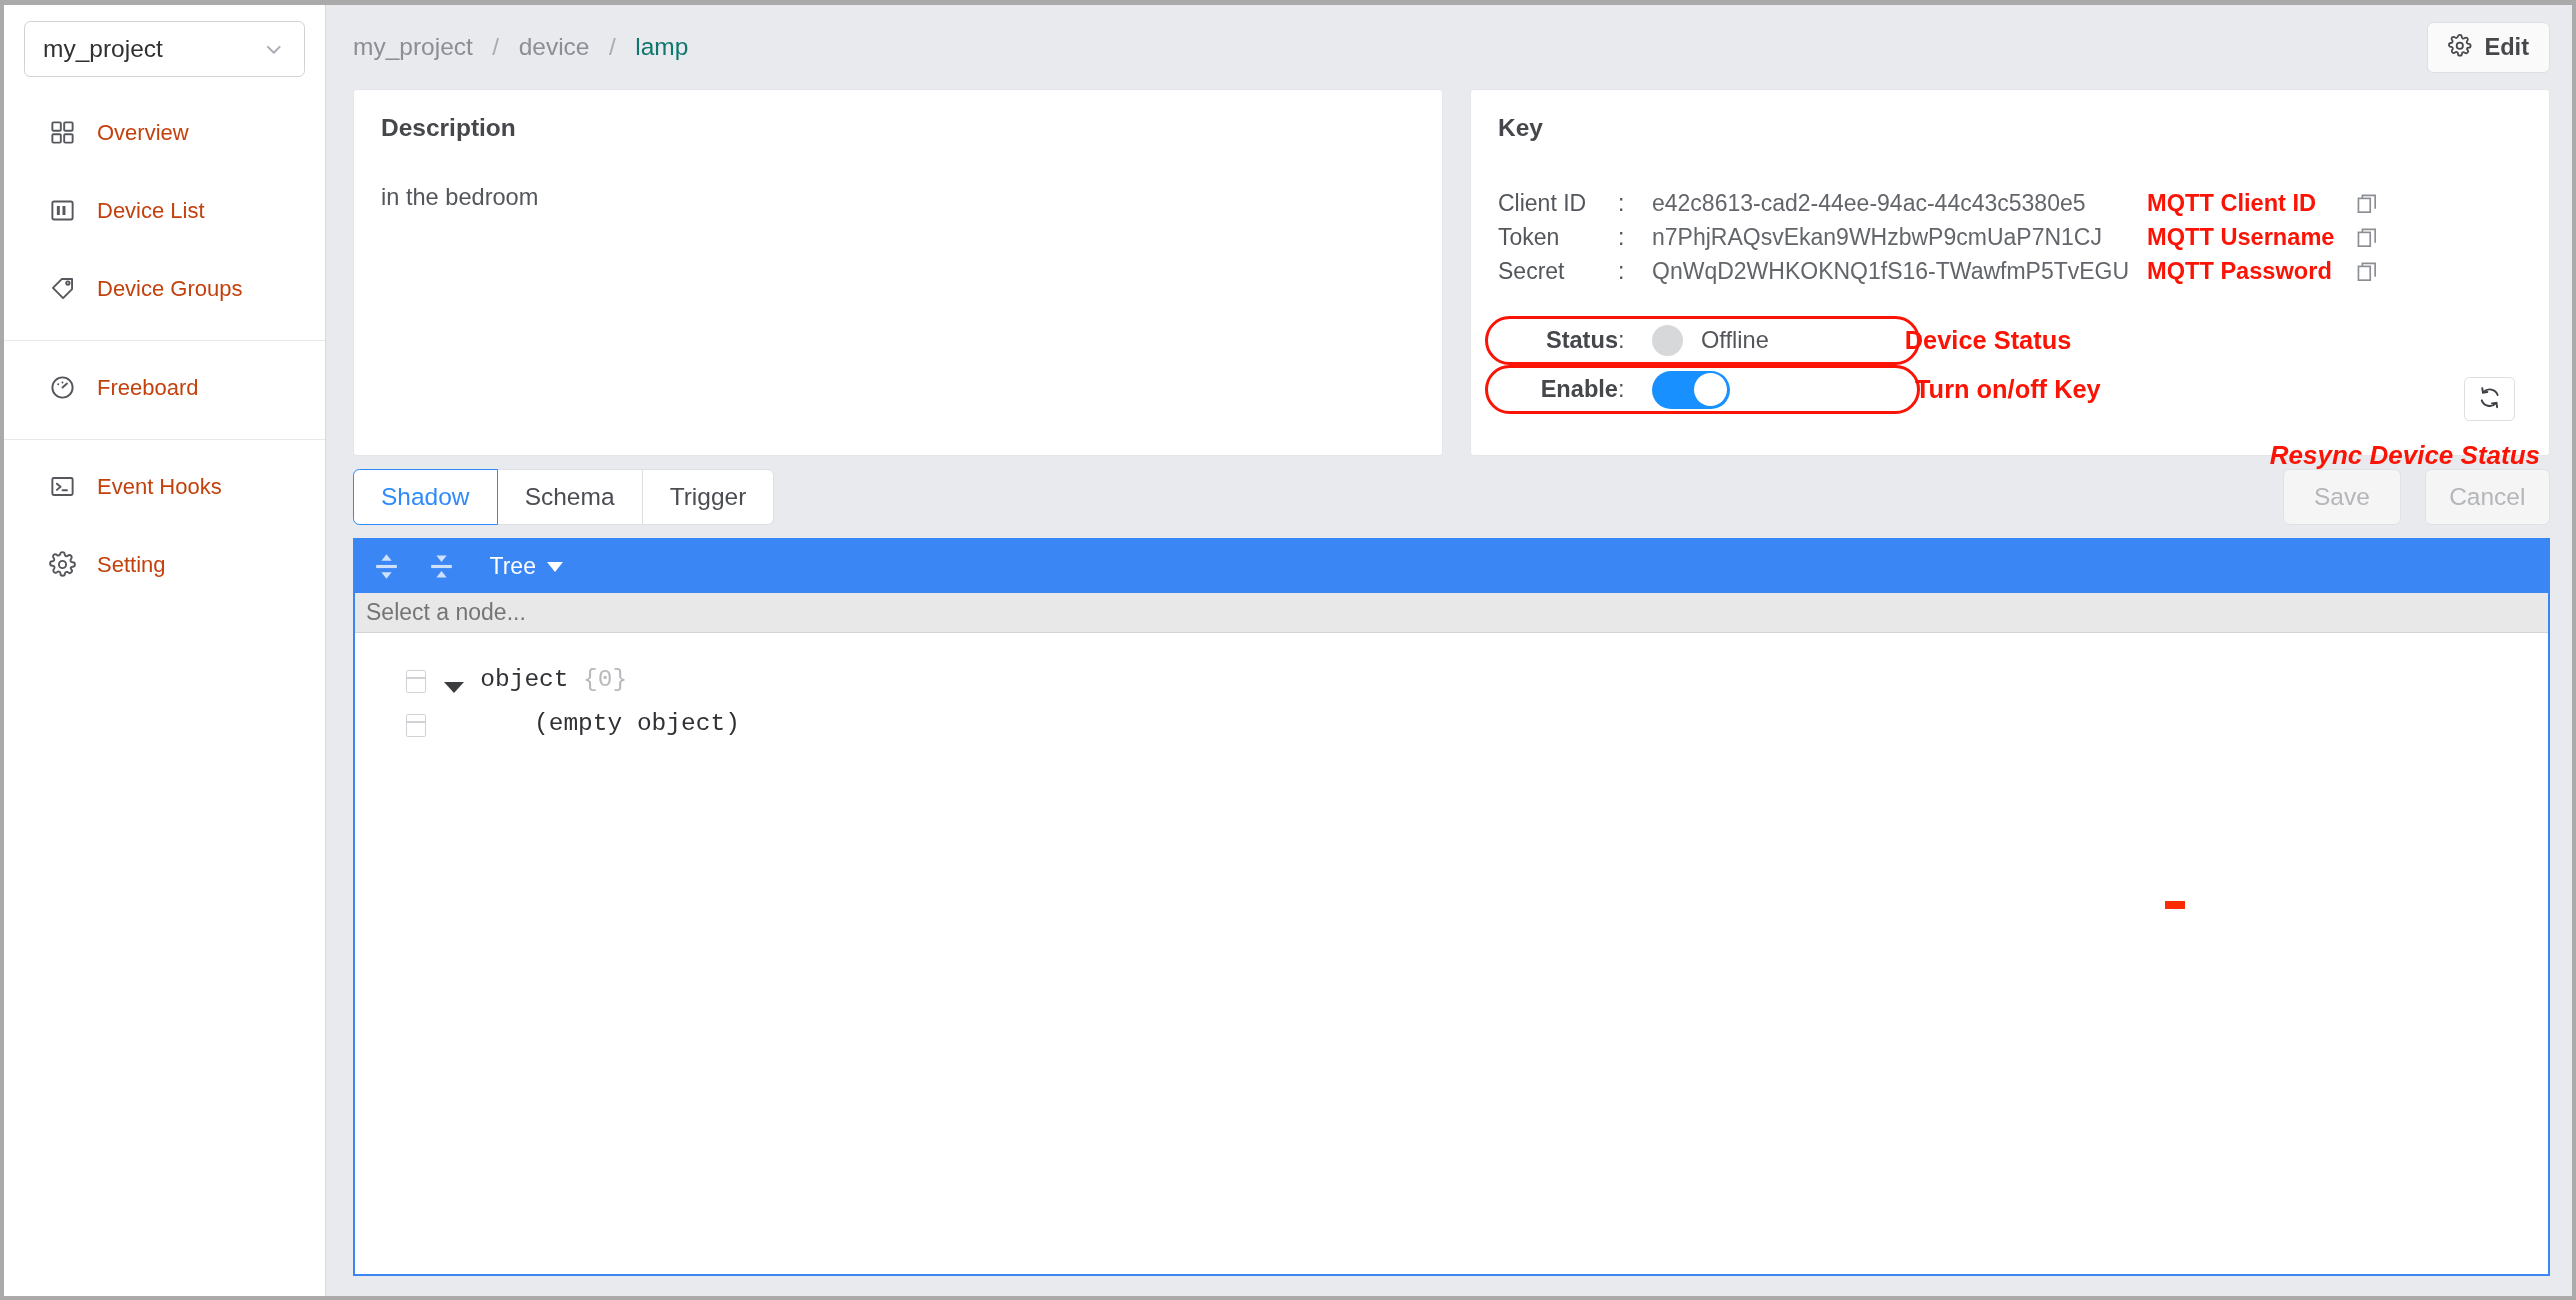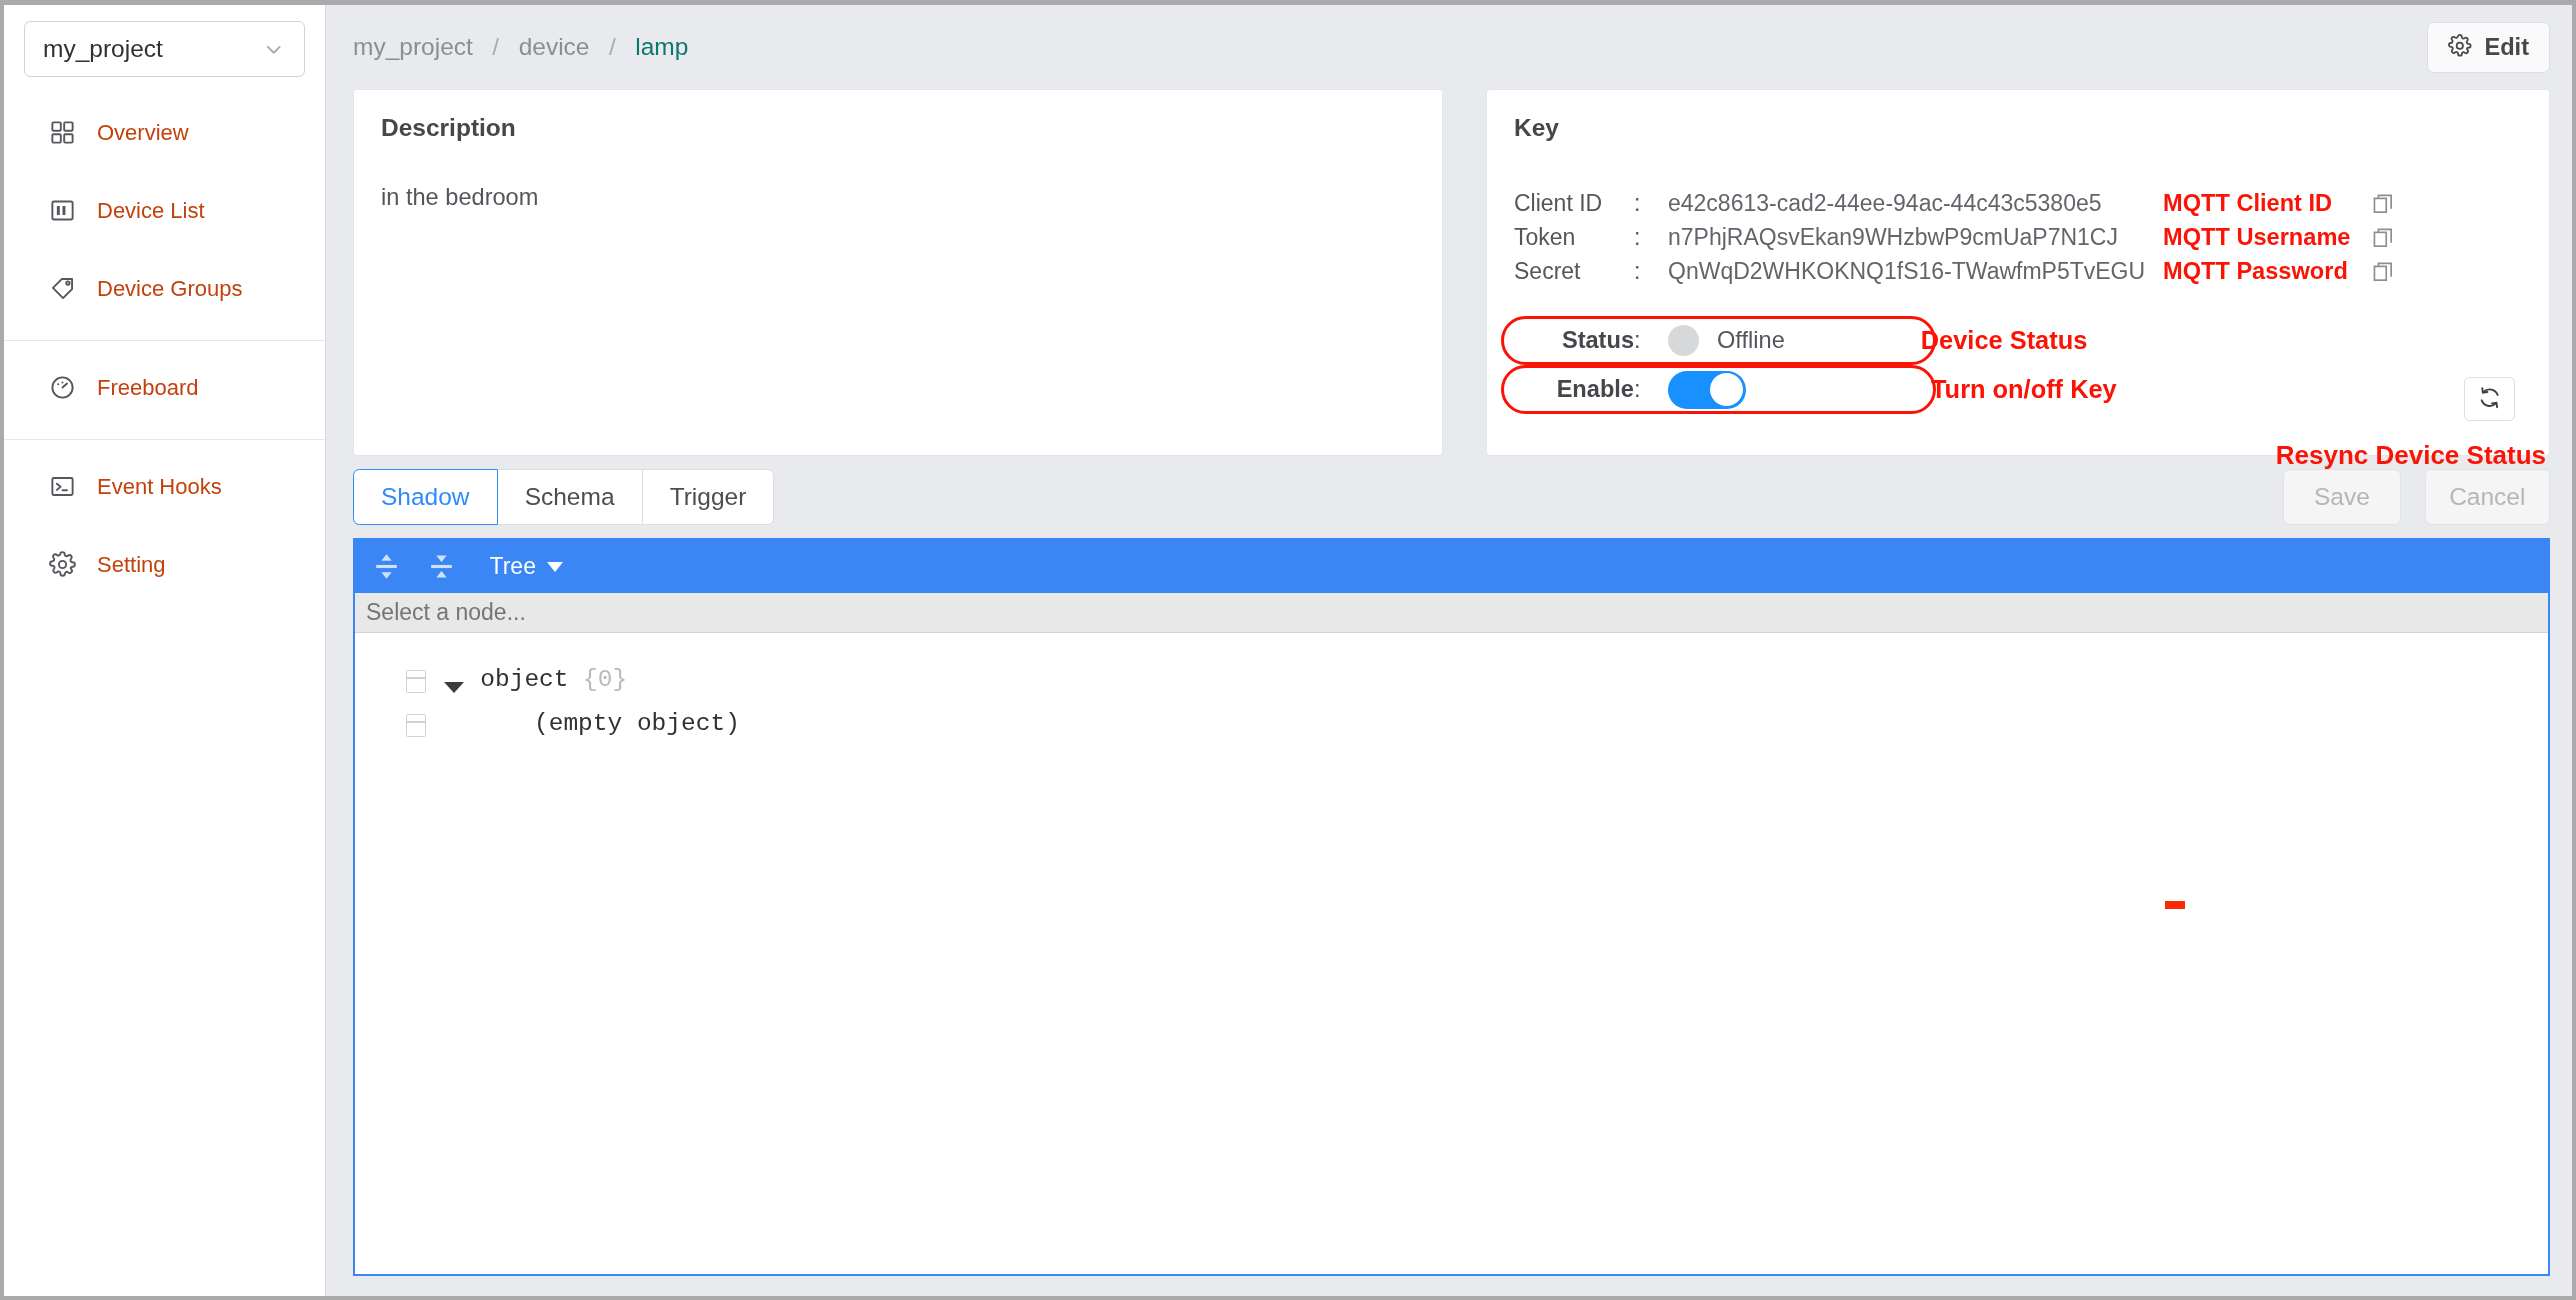--- a/index.html
+++ b/index.html
@@ -91,21 +91,21 @@
     display: flex;
     align-items: center;
     justify-content: flex-end;
     gap: 12.7px;
     cursor: pointer;
   }
   .edit-btn .t { font-size: 23.6px; font-weight: bold; color: #45474b; }
 
   .row-panels {
     display: flex;
-    gap: 43px;
+    gap: 27px;
     padding: 0 22px 0 27px;
     height: 367px;
     flex: 0 0 367px;
   }
   .panel {
     background: #ffffff;
     border: 0.9px solid #e3e5e8;
     border-radius: 3.6px;
     position: relative;
   }
@@ -180,23 +180,24 @@
     right: 34px; top: 287px;
     width: 51px; height: 44px;
     border: 0.9px solid #dcdee2;
     border-radius: 5.4px;
     background: #fff;
     display: flex; align-items: center; justify-content: center;
     cursor: pointer;
   }
   .resync-ann {
     position: absolute;
-    right: 3px; top: 350px;
+    right: 9px; top: 350px;
     font-size: 26px; font-weight: bold; color: #fb1405;
     white-space: nowrap;
+    font-style: italic;
   }
 
   
   .tabs-row {
     height: 82px; flex: 0 0 82px;
     display: flex; align-items: center;
     padding: 0 22px 0 27px;
     position: relative;
   }
   .tabs { display: flex; }

